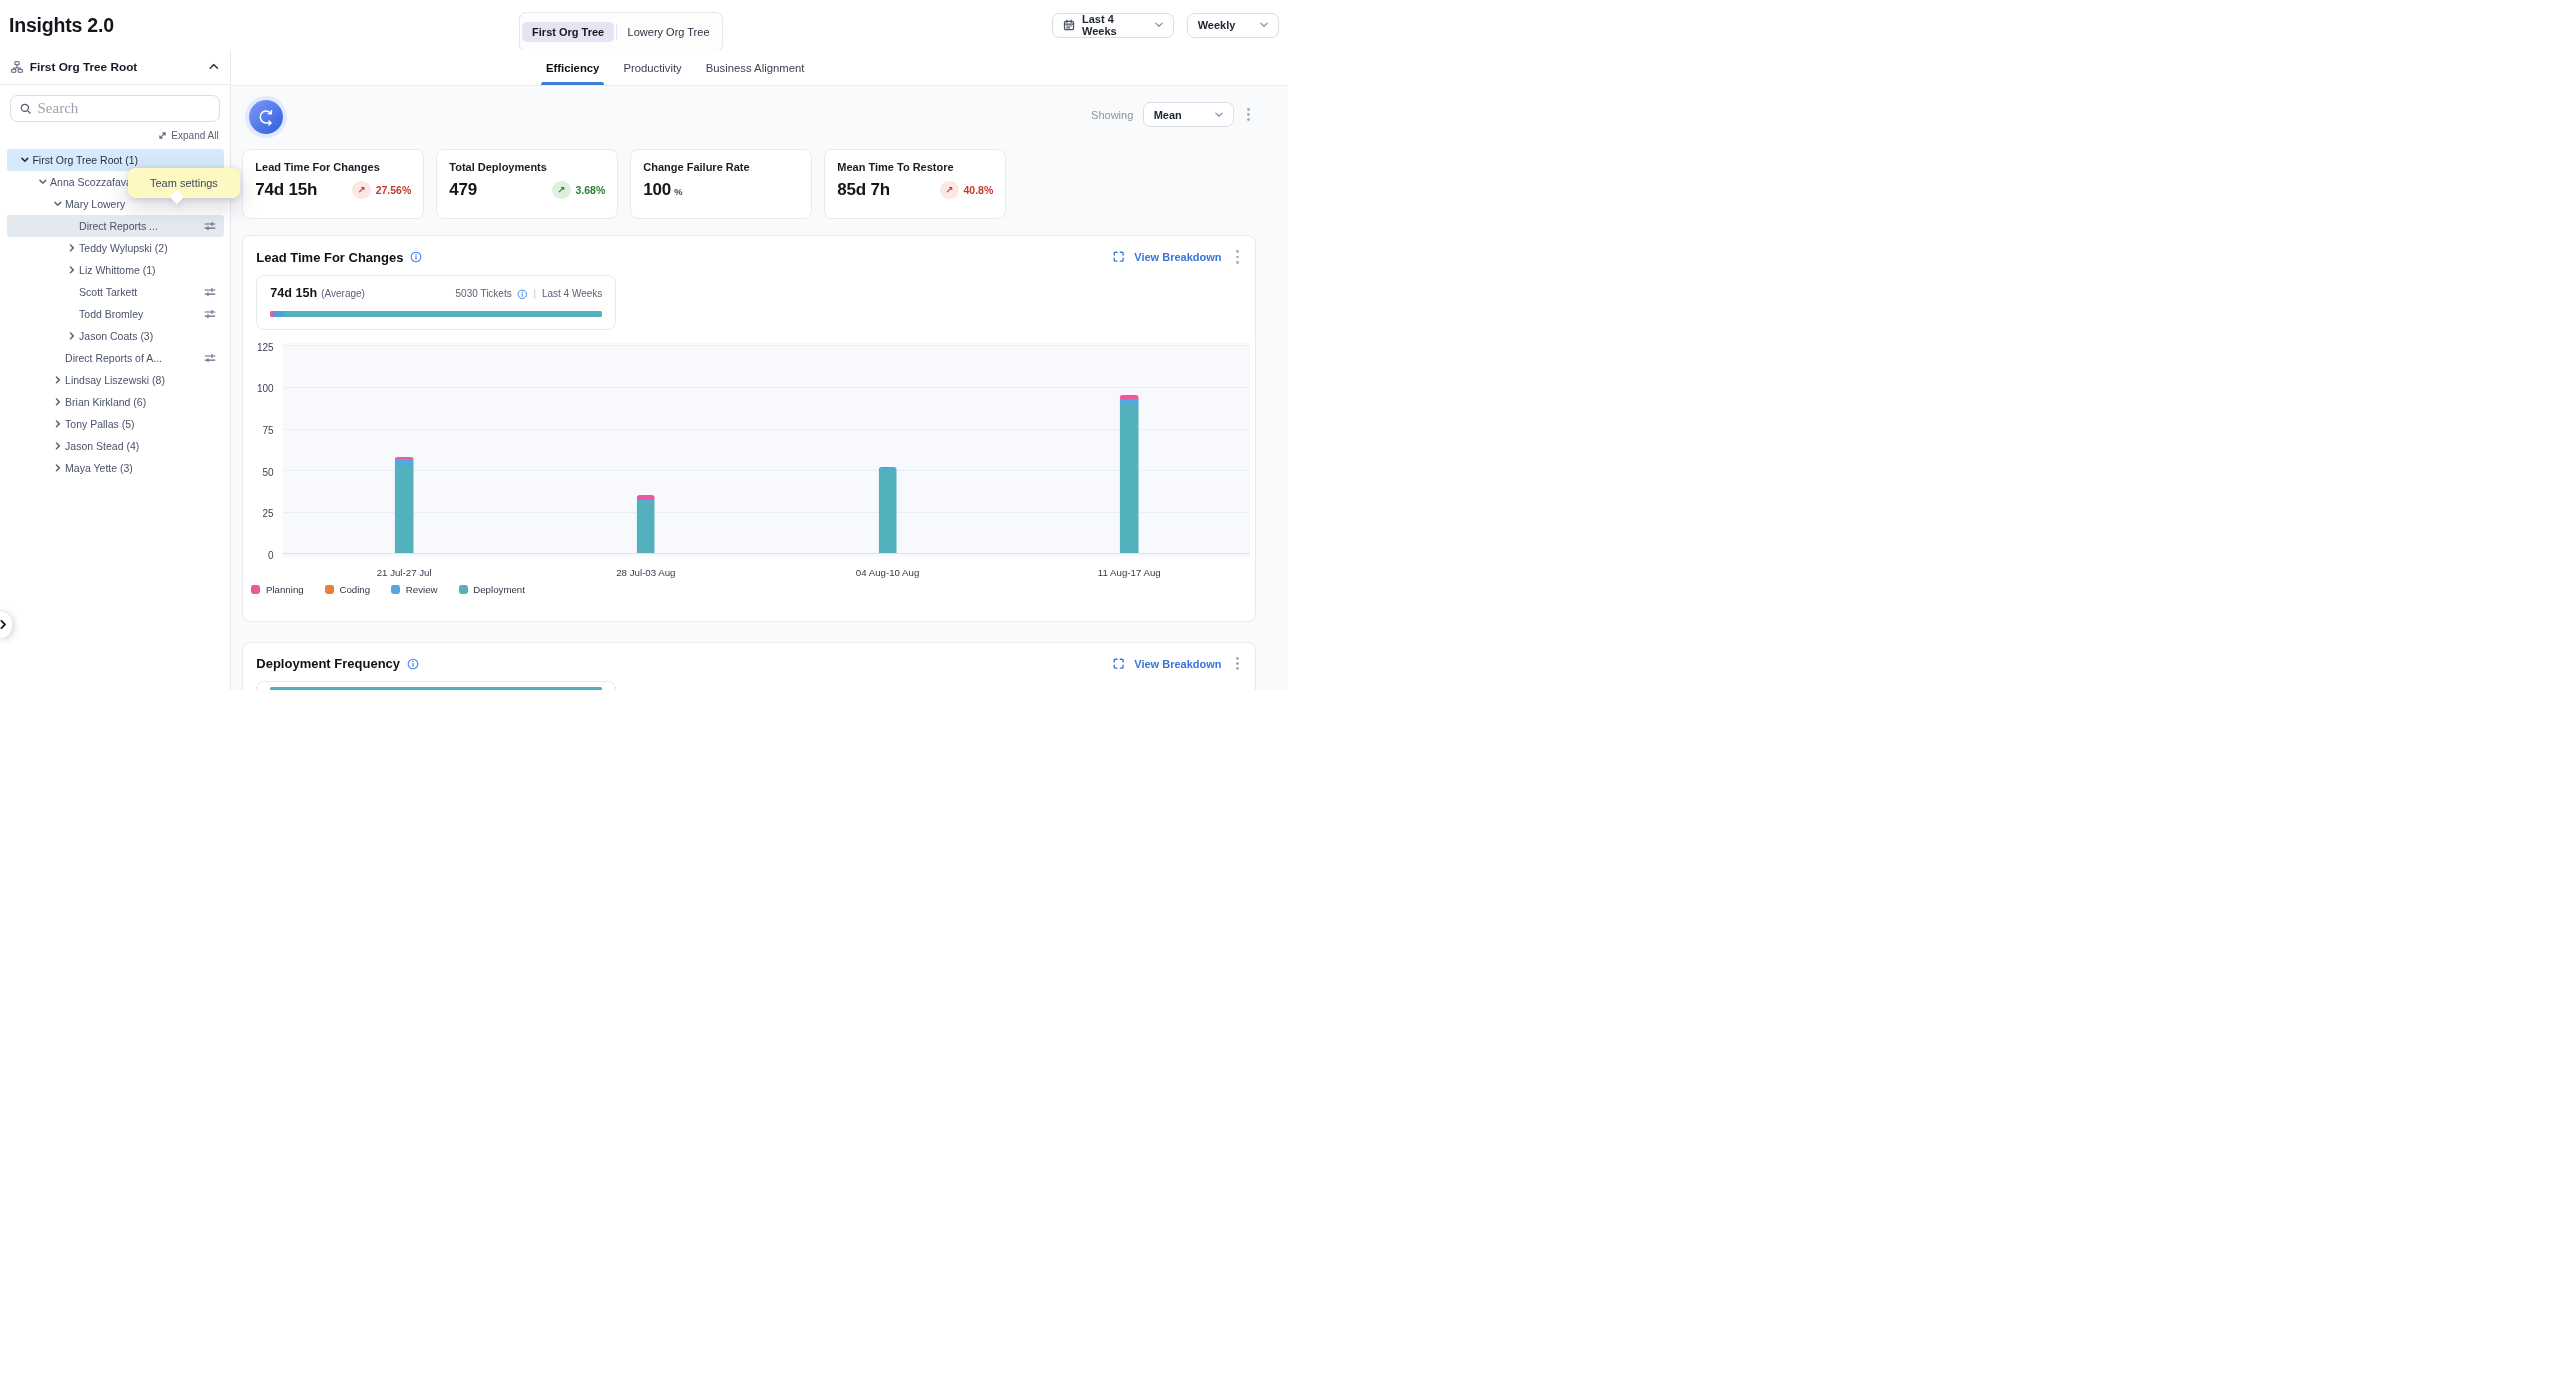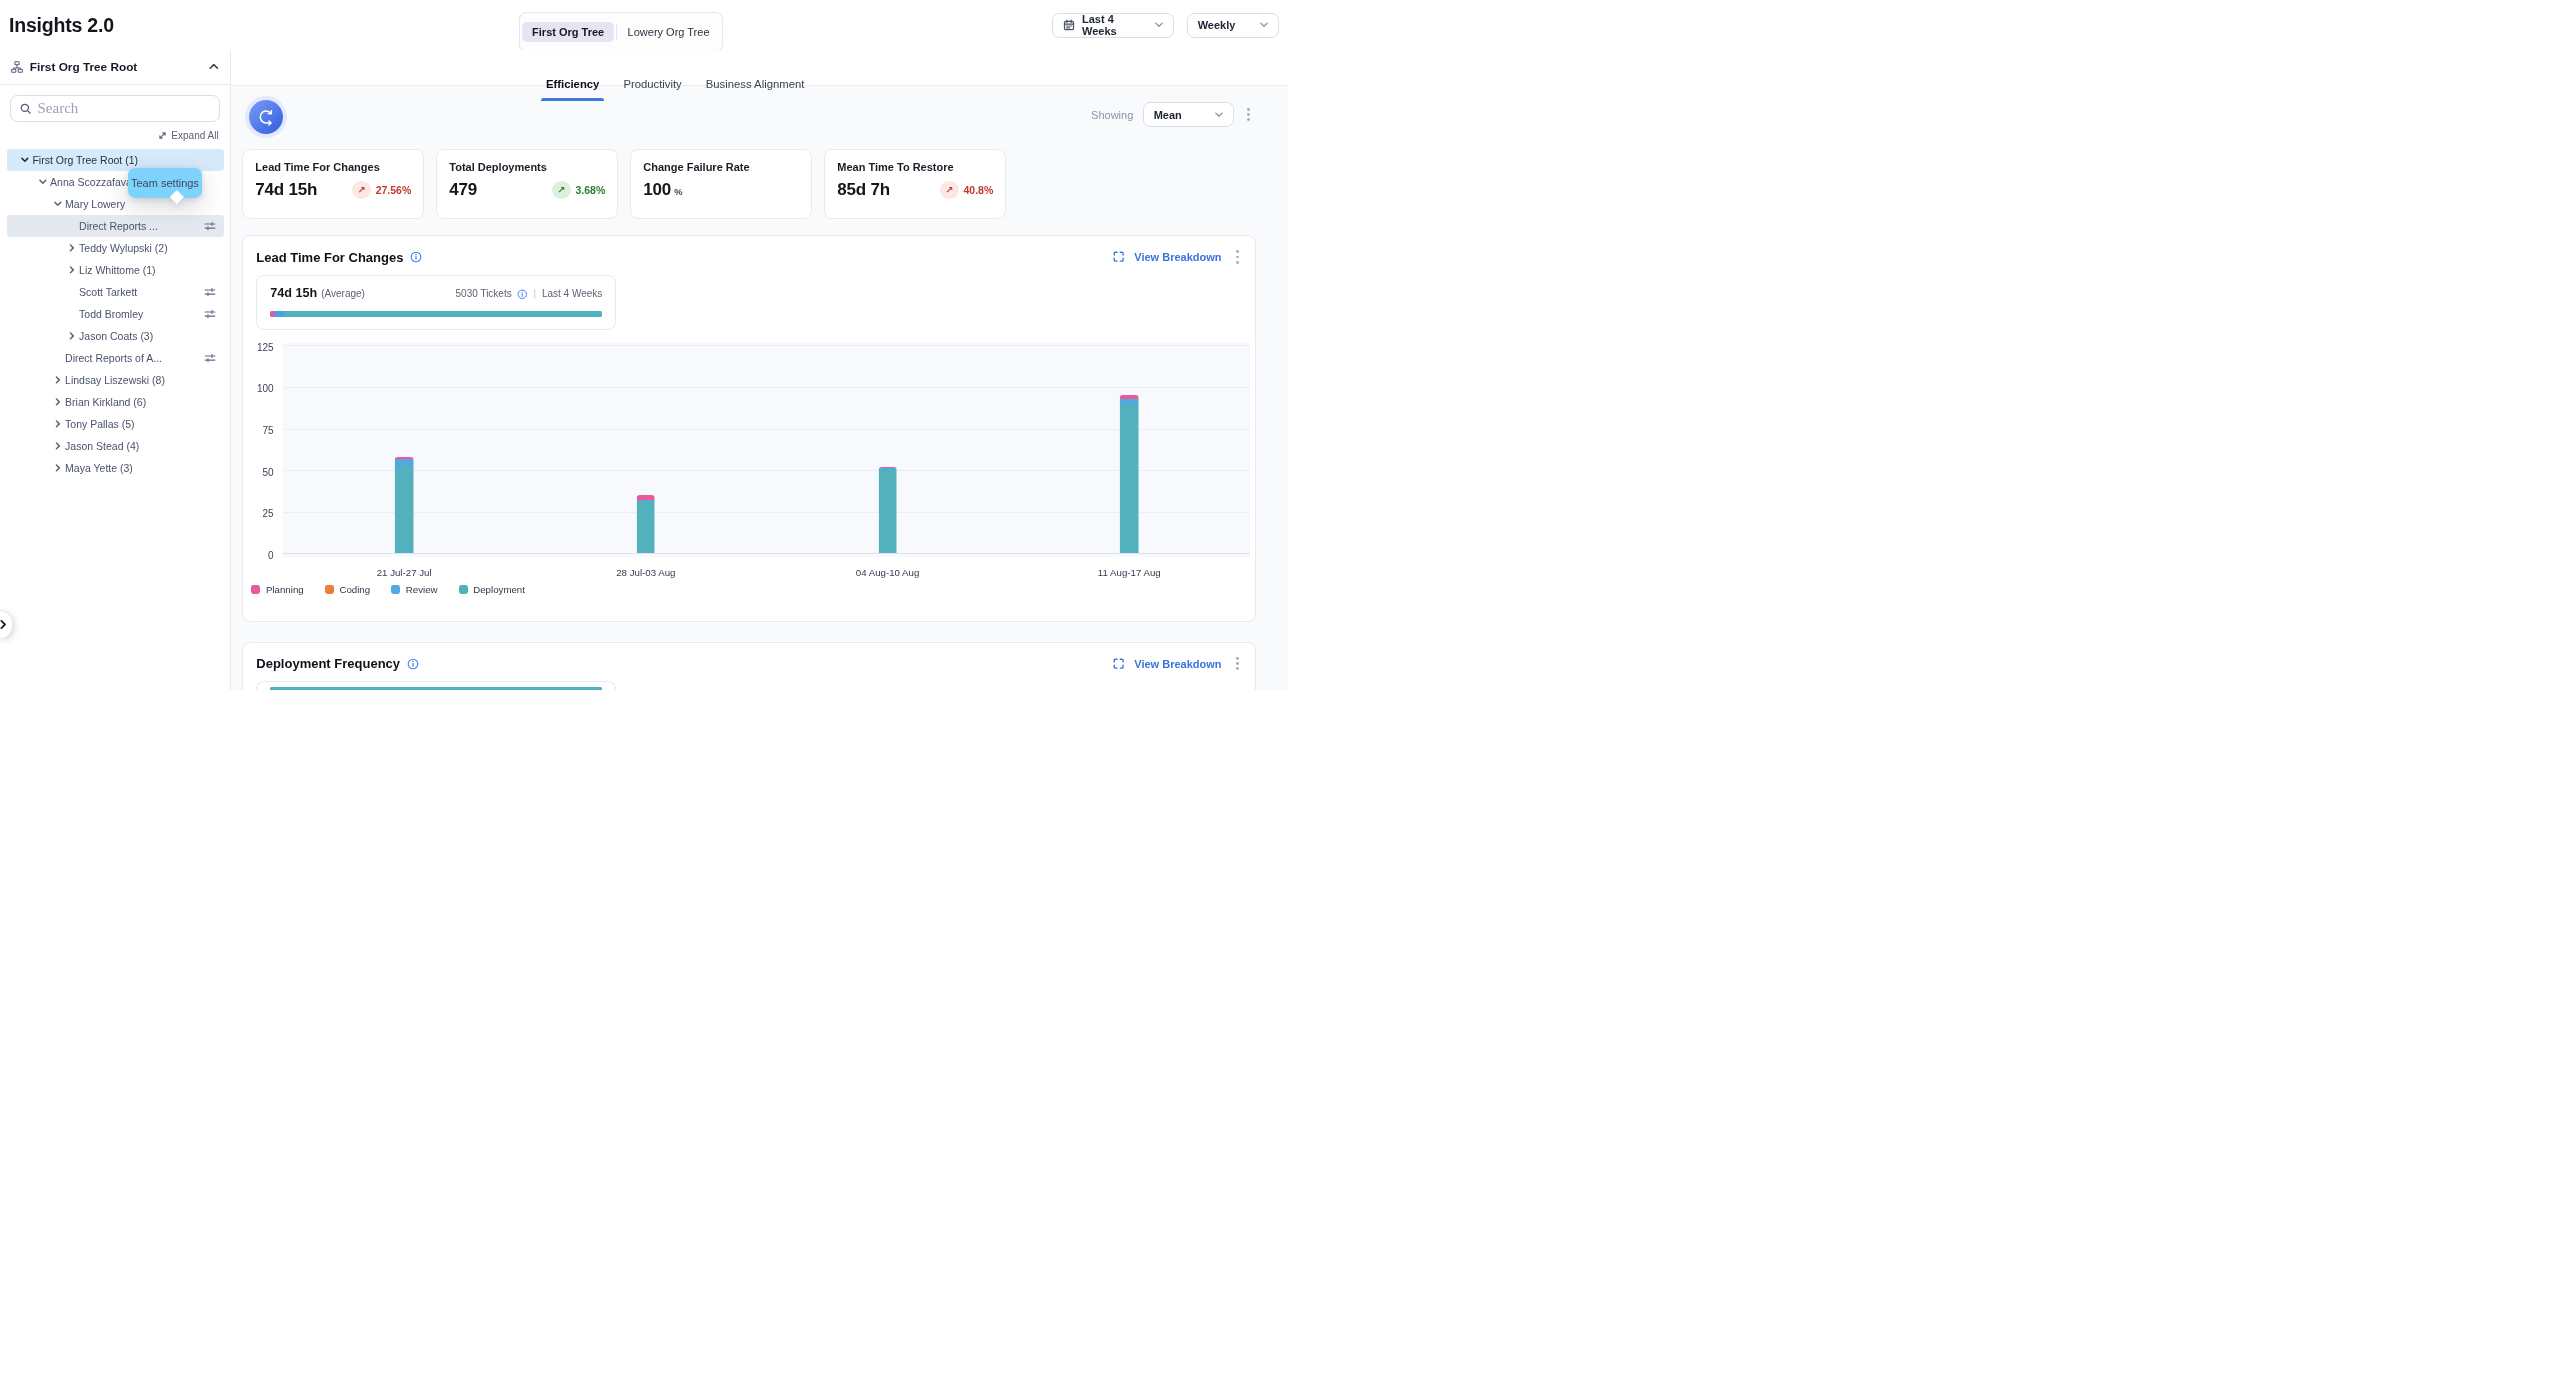--- a/index.html
+++ b/index.html
@@ -33,28 +33,28 @@
   .expand-row{display:flex;justify-content:flex-end;margin:8px 4.9px 0 0;font-size:10px;color:#596273;gap:4px;align-items:center;cursor:pointer}
   .tree{margin-top:7.3px}
   .tree-row{height:22px;display:flex;align-items:center;font-size:10.5px;color:#49526a;border-radius:3.2px;cursor:pointer}
   .tree-row.selected{background:#d6eafb;color:#263044}
   .tree-row.hovered{background:#e4e8ef}
   .t-caret{width:14.6px;display:flex;justify-content:center;align-items:center;color:#5d6780;flex:none}
   .tree-row.selected .t-caret{color:#1f2838}
   .t-spacer{width:14.6px;flex:none}
   .t-label{white-space:nowrap;overflow:hidden;text-overflow:ellipsis}
   .t-gear{margin-left:auto;margin-right:7.3px;color:#5f6880;display:flex;flex:none}
-  .tip{position:absolute;left:128px;top:118px;padding:9px 3px;background:#7dd3fc;border-radius:7.3px;
+  .tip{position:absolute;left:128px;top:118px;padding:9px 22px;background:#fef9c3;border-radius:7.3px;
        box-shadow:0 1.6px 4.9px rgba(25,35,60,.12),0 8px 23px rgba(25,35,60,.18);
        font-size:11px;color:#3c4760;z-index:6;font-weight:500;white-space:nowrap}
   .tip::after{content:"";position:absolute;left:44px;bottom:-4px;width:9.7px;height:9.7px;background:#fff;transform:rotate(45deg);box-shadow:3.2px 3.2px 6.5px rgba(25,35,60,.07)}
   
   .main{flex:1;display:flex;flex-direction:column;min-width:0}
   .tabbar{height:36px;position:relative;border-bottom:0.8px solid #e9ebf2;background:#fff;flex:none}
-  .tabs{position:absolute;left:315px;top:16px;height:100%;display:flex;gap:24px;align-items:stretch}
+  .tabs{position:absolute;left:315px;top:0;height:100%;display:flex;gap:24px;align-items:stretch}
   .tab{font-size:11.3px;color:#3c4354;display:flex;align-items:center;position:relative;cursor:pointer}
   .tab.active{font-weight:700;color:#0d0f14}
   .tab.active::after{content:"";position:absolute;left:-4.9px;right:-4.9px;bottom:0;height:2.8px;background:#3f7bd9;border-radius:2.4px 2.4px 0 0}
   .content{flex:1;background:#f8fafc;padding:8px 32px 0 11.3px;overflow:hidden}
   
   .dora-head{display:flex;align-items:flex-start;position:relative;height:47px;padding-top:3.2px}
   .dora-ic{width:34px;height:34px;border-radius:50%;background:linear-gradient(135deg,#7d9bf8,#2e5ddc);box-shadow:0 0 0 4px #e4e9fd;margin:2.4px 13px 0 6.5px;display:flex;align-items:center;justify-content:center;flex:none}
   .dora-tt{font-size:13.4px;font-weight:700;color:#10131a;margin-top:0.8px}
   .dora-sub{font-size:10px;color:#5a6274;margin-top:5.7px}
   .showing{position:absolute;right:3.2px;top:8px;display:flex;align-items:center;gap:9.7px}

